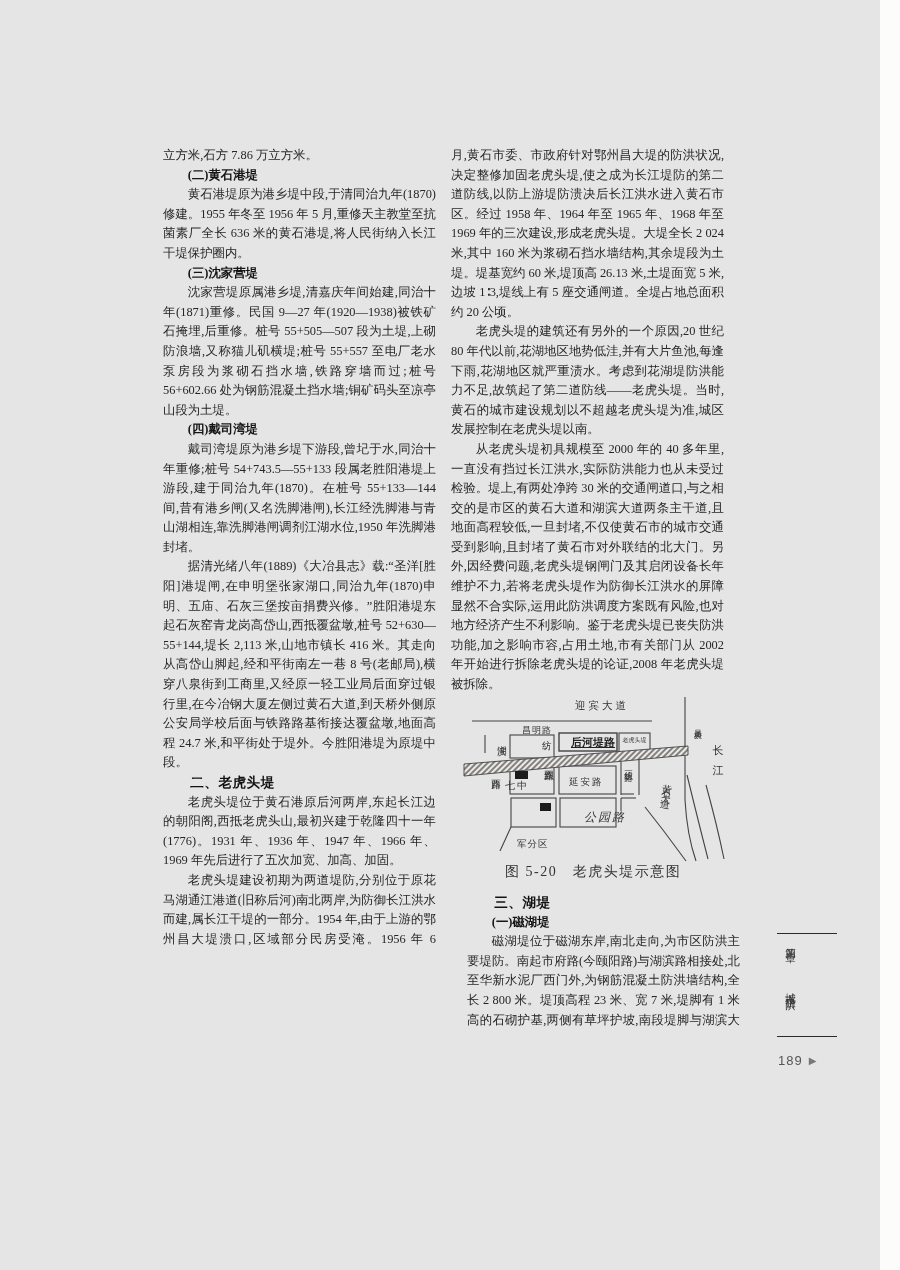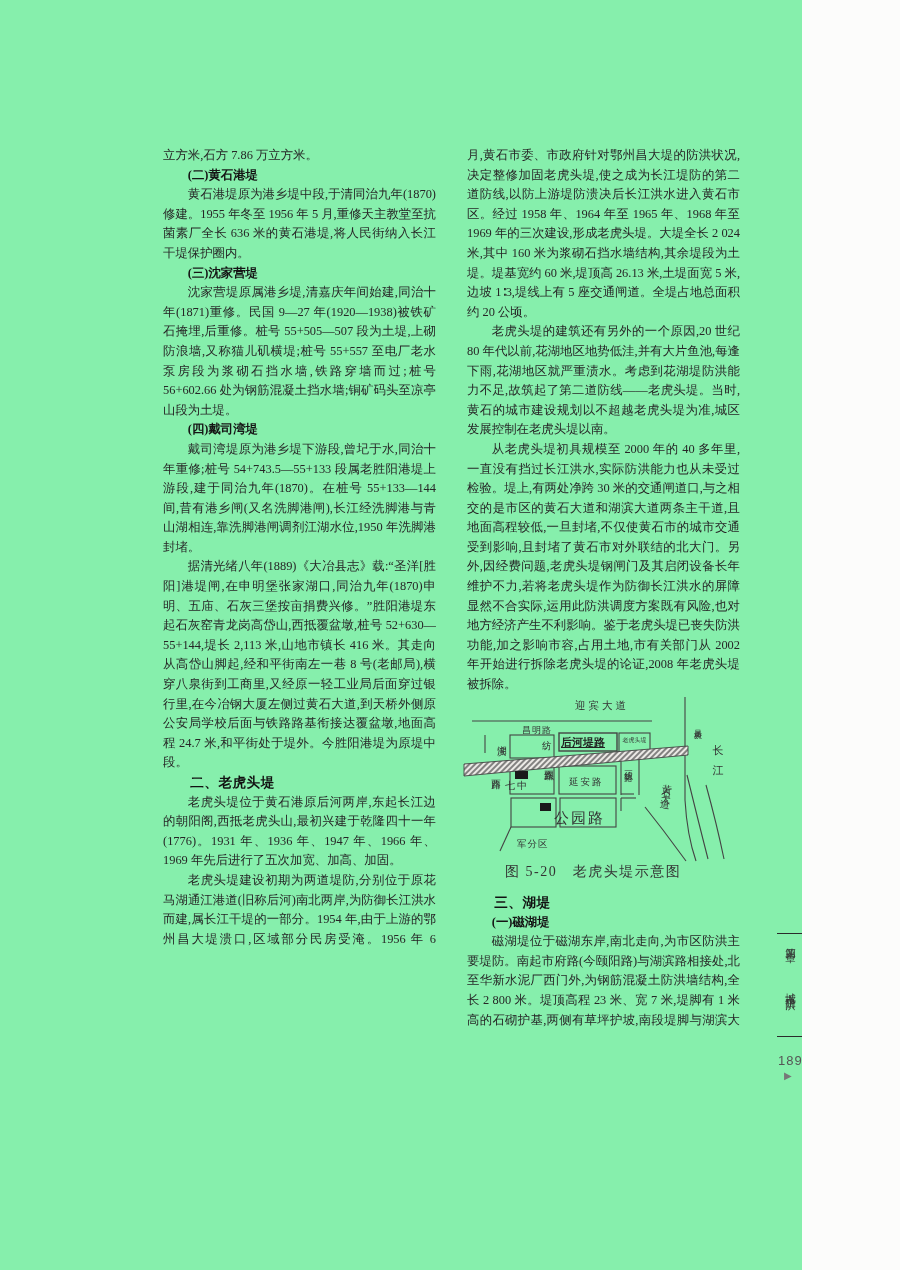--- a/index.html
+++ b/index.html
@@ -1,25 +1,25 @@
 <!DOCTYPE html>
 <html><head>
 <meta charset="utf-8">
 <style>
   html,body{margin:0;padding:0;background:#fcfcfb;}
-  .page{position:relative;width:802px;height:1270px;background:#86efac;overflow:hidden;
+  .page{position:relative;width:880px;height:1270px;background:#e5e5e5;overflow:hidden;
         font-family:"Liberation Serif", serif;color:#262626;}
   .col{position:absolute;font-size:12.4px;line-height:19.6px;}
   .col p{margin:0;text-align:justify;}
   .ind{text-indent:2em;}
   .cont{text-align-last:justify;}
   .h3{font-weight:700;text-indent:2em;color:#151515;}
   .h2{font-weight:700;text-indent:2em;font-size:13.6px;color:#111;letter-spacing:0.5px;}
   #colL{left:163px;top:146px;width:273px;}
-  #colRT{left:467px;top:146px;width:273px;font-family:Liberation Serif, serif;}
+  #colRT{left:451px;top:146px;width:273px;font-family:Liberation Serif, serif;}
   #colRB{left:467px;top:893px;width:273px;}
   
   .figure{position:absolute;left:458px;top:695px;width:332px;height:170px;}
   .figure svg{position:absolute;left:0;top:0;}
   .flabel{position:absolute;white-space:nowrap;color:#333;font-family:"Liberation Serif",serif;}
   .v{writing-mode:vertical-rl;text-orientation:upright;}
   .fig-caption{position:absolute;left:505px;top:863px;width:200px;text-align:left;
                font-size:14px;letter-spacing:1.5px;color:#333;}
   
   .sb-rule{position:absolute;left:777px;width:60px;height:0;border-top:1.6px solid #2a2a2a;}
@@ -85,28 +85,28 @@
       </g>
       <polygon points="6,69 230,51 230,60 6,81" fill="url(#hatch)" stroke="#444" stroke-width="0.9"></polygon>
       <rect x="57" y="76" width="13" height="8" fill="#1a1a1a"></rect>
       <rect x="82" y="108" width="11" height="8" fill="#1a1a1a"></rect>
     </svg>
     <span class="flabel" style="left:84px;top:4px;font-size:10.5px;letter-spacing:3px;margin-left:33px;">迎宾大道</span>
     <span class="flabel" style="left:64px;top:29px;font-size:9px;letter-spacing:1px;">昌明路</span>
     <span class="flabel v" style="left:37px;top:43px;font-size:9.5px;">湖滨</span>
     <span class="flabel v" style="left:31px;top:77px;font-size:9.5px;">西路</span>
     <span class="flabel" style="left:84px;top:45px;font-size:9.5px;">纺</span>
-    <span class="flabel" style="left:103px;top:40px;width:54px;text-align:left;font-size:11px;font-weight:700;text-decoration:underline;color:#222;">后河堤路</span>
+    <span class="flabel" style="left:103px;top:40px;width:54px;text-align:right;font-size:11px;font-weight:700;text-decoration:underline;color:#222;">后河堤路</span>
     <span class="flabel" style="left:162px;top:41px;width:29px;text-align:center;font-size:6px;">老虎头堤</span>
     <span class="flabel v" style="left:84px;top:68px;font-size:9.5px;">织五路</span>
     <span class="flabel" style="left:47px;top:84px;font-size:10px;letter-spacing:2px;">七中</span>
     <span class="flabel" style="left:111px;top:81px;font-size:9.5px;letter-spacing:2px;">延安路</span>
     <span class="flabel v" style="left:165px;top:69px;font-size:8.5px;letter-spacing:1px;">纺织一路</span>
     <span class="flabel" style="left:59px;top:115px;font-size:9.5px;letter-spacing:1px;margin-top:28px;">军分区</span>
-    <span class="flabel" style="left:96px;top:114px;font-size:15px;letter-spacing:2px;">公园路</span>
+    <span class="flabel" style="left:126px;top:114px;font-size:12px;letter-spacing:2px;font-style:italic;">公园路</span>
     <span class="flabel v" style="left:203px;top:80px;font-size:10px;letter-spacing:5px;transform:rotate(7deg);transform-origin:top left;">黄石大道</span>
     <span class="flabel v" style="left:233px;top:28px;font-size:8px;letter-spacing:1px;">昌大桥</span>
     <span class="flabel v" style="left:252px;top:40px;font-size:11px;letter-spacing:21px;">长江</span>
   </div>
   <div class="fig-caption">图 5-20　老虎头堤示意图</div>
 
   <div class="col" id="colRB">
     <p class="h2">三、湖堤</p>
     <p class="h3">(一)磁湖堤</p>
     <p class="ind cont">磁湖堤位于磁湖东岸,南北走向,为市区防洪主要堤防。南起市府路(今颐阳路)与湖滨路相接处,北至华新水泥厂西门外,为钢筋混凝土防洪墙结构,全长 2 800 米。堤顶高程 23 米、宽 7 米,堤脚有 1 米高的石砌护基,两侧有草坪护坡,南段堤脚与湖滨大</p>

